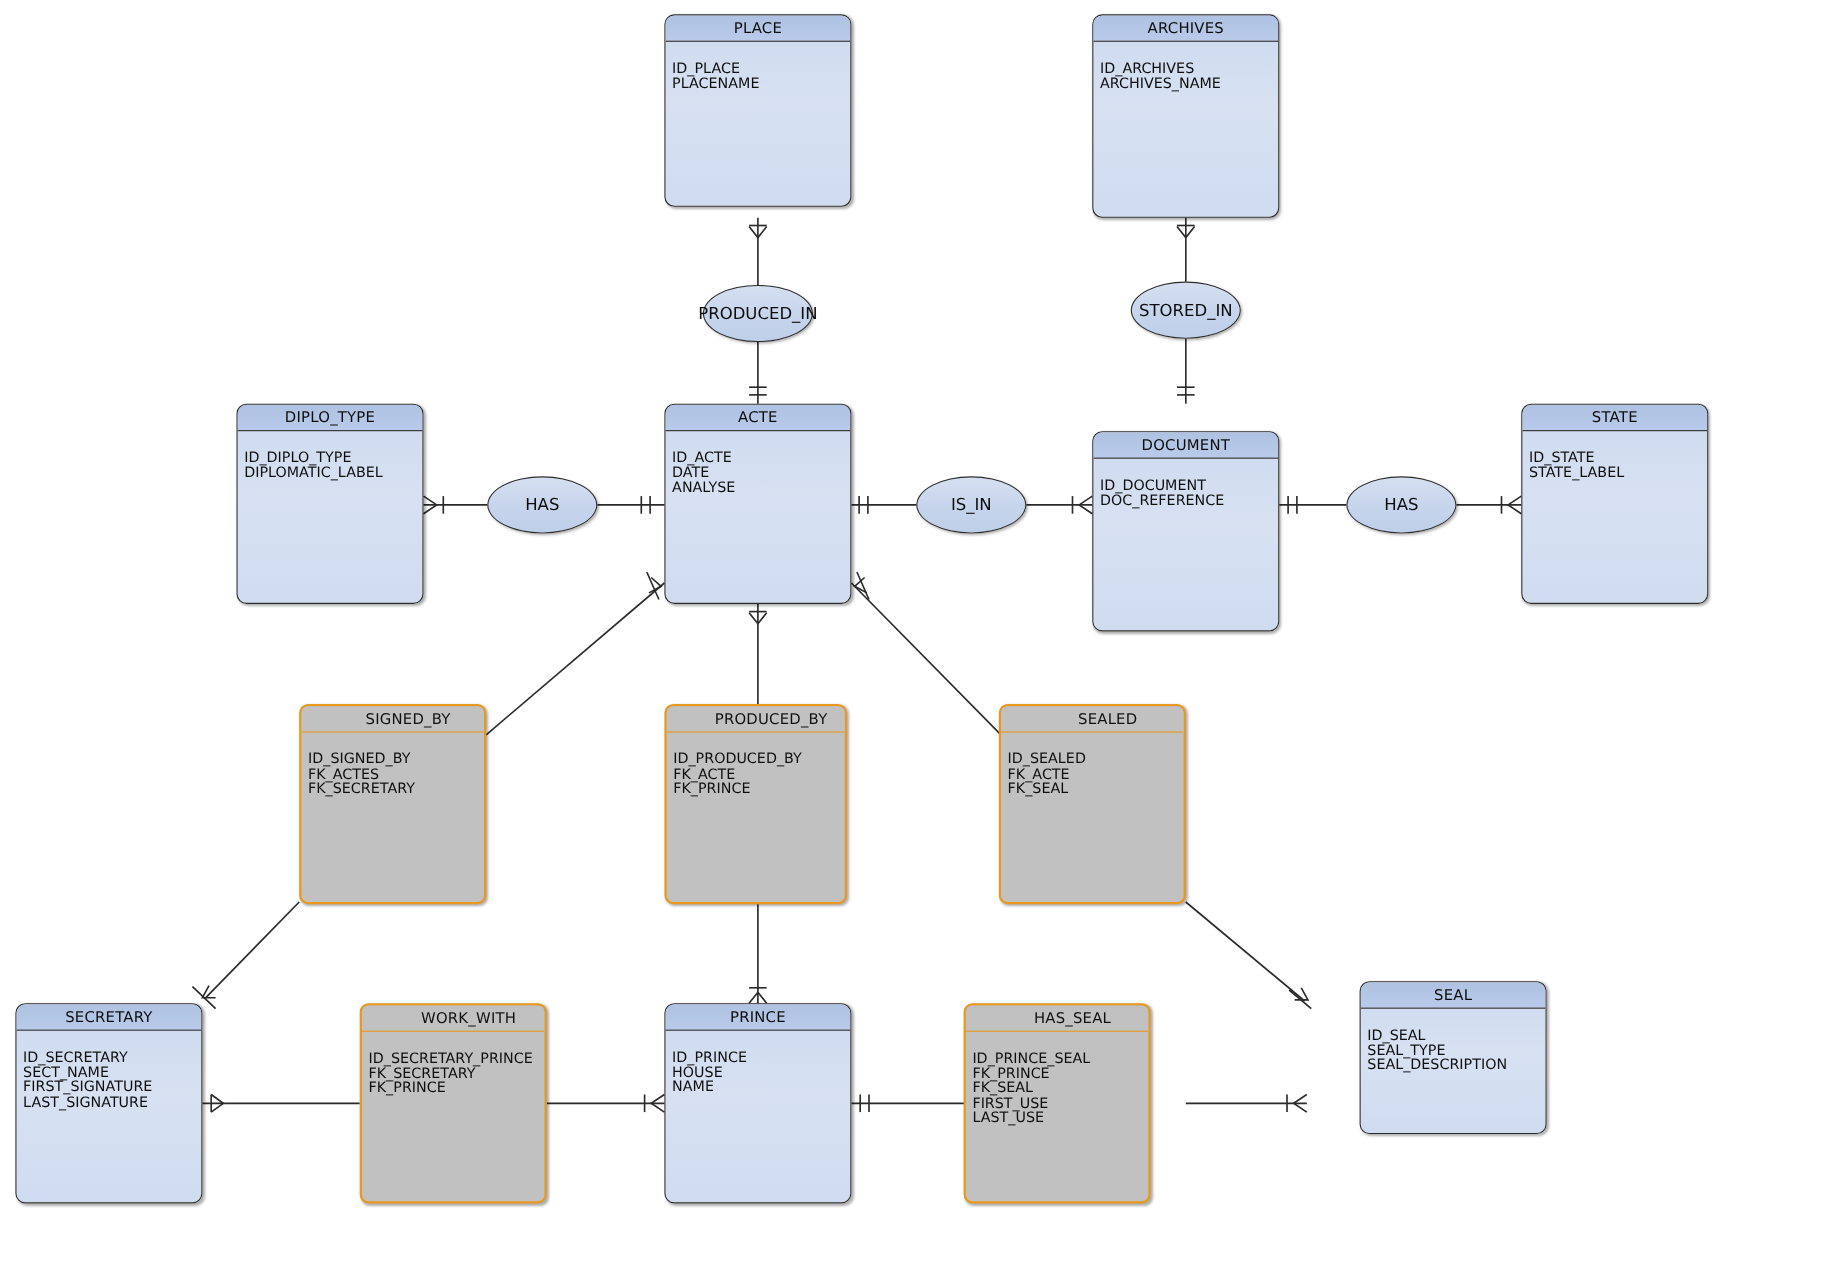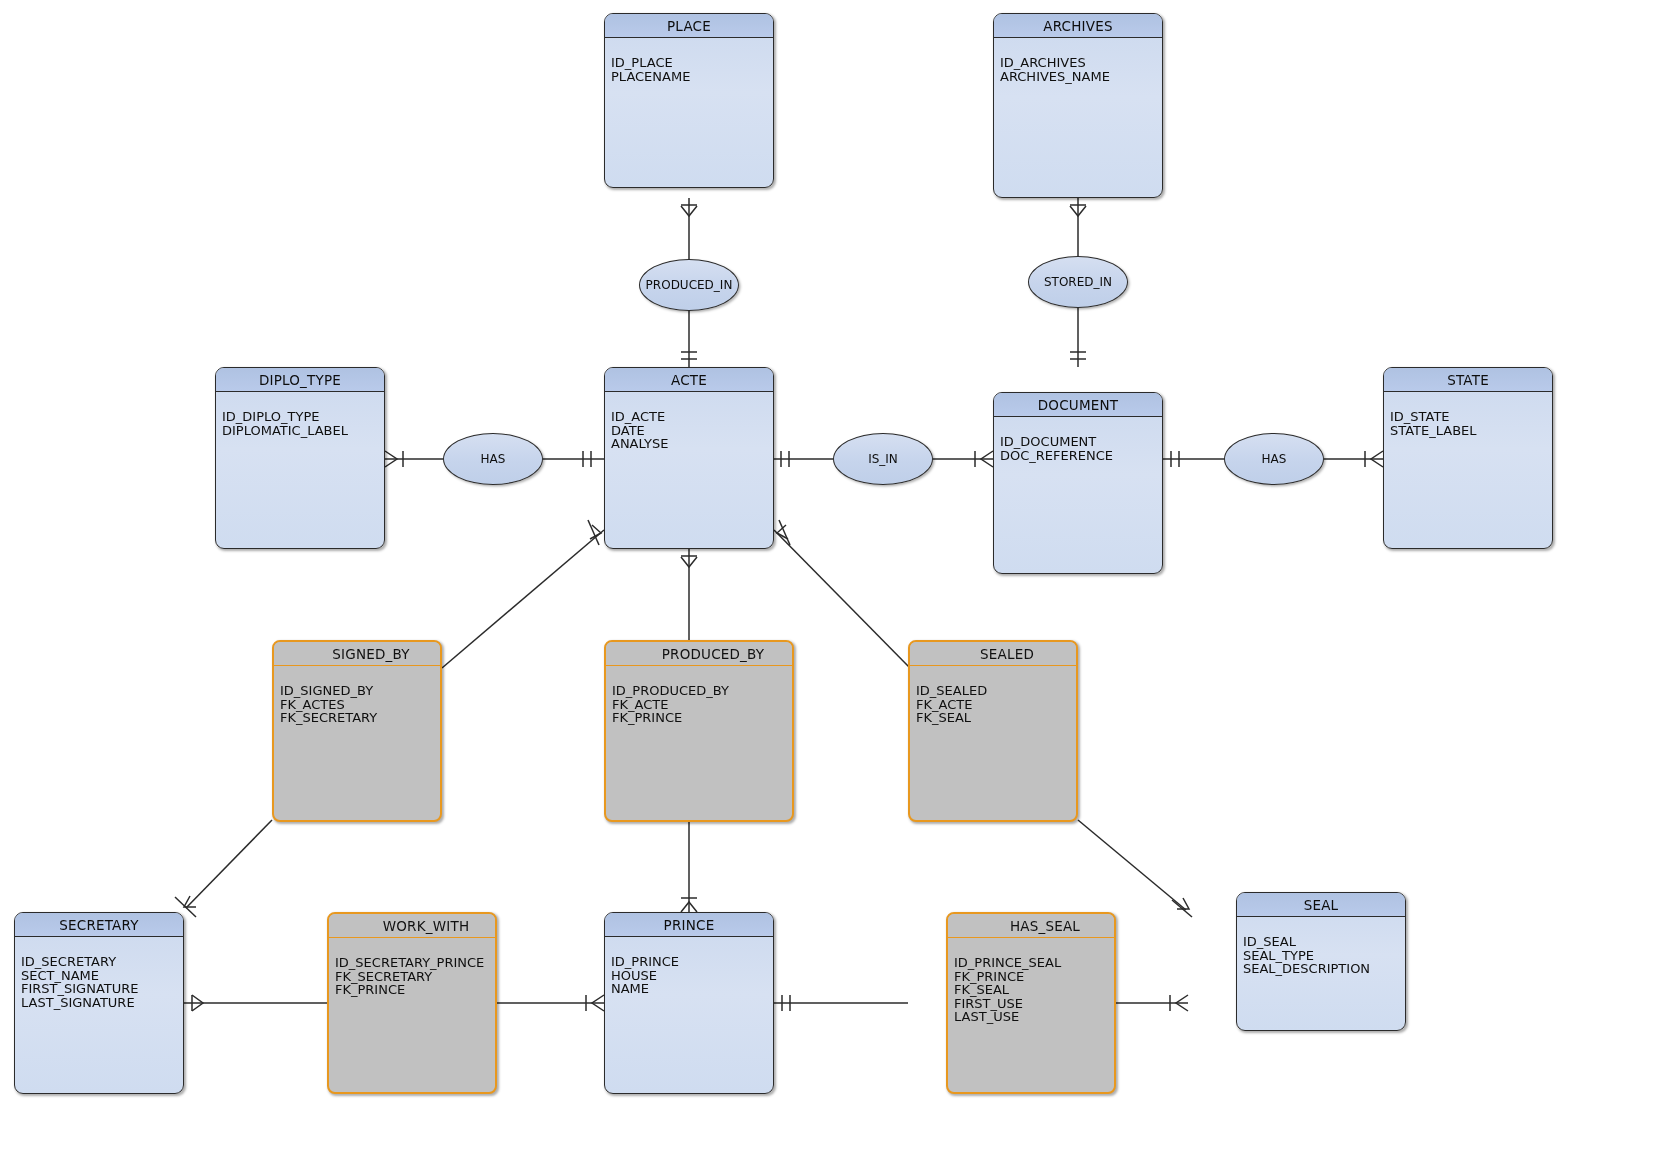--- a/index.html
+++ b/index.html
@@ -71,21 +71,21 @@
   .rel {
     position: absolute;
     box-sizing: border-box;
     border: 1.4px solid #2b2b2b;
     border-radius: 50%;
     background: linear-gradient(to bottom, #d5dff1 0%, #c6d4ec 55%, #bfcfe9 100%);
     box-shadow: 1.5px 1.5px 2.5px rgba(0,0,0,0.3);
     display: flex;
     align-items: center;
     justify-content: center;
-    font-size: 12px;
+    font-size: 15px;
     color: #0d0d0d;
   }
 </style>
 </head>
 <body>
 
 <div id="canvas">
 
   <svg id="edges" viewBox="0 0 1656 1171" xmlns="http://www.w3.org/2000/svg">
     <g stroke="#2b2b2b" stroke-width="1.5" fill="none" stroke-linecap="butt">
@@ -219,21 +219,21 @@
 
   <div class="entity assoc" style="left:272px; top:640px; width:170px; height:182px;">
     <div class="hdr">SIGNED_BY</div>
     <div class="attrs">
       <div>ID_SIGNED_BY</div>
       <div>FK_ACTES</div>
       <div>FK_SECRETARY</div>
     </div>
   </div>
 
-  <div class="entity assoc" style="left:604px; top:640px; width:190px; height:182px;">
+  <div class="entity assoc" style="left:604px; top:640px; width:166px; height:182px;">
     <div class="hdr">PRODUCED_BY</div>
     <div class="attrs">
       <div>ID_PRODUCED_BY</div>
       <div>FK_ACTE</div>
       <div>FK_PRINCE</div>
     </div>
   </div>
 
   <div class="entity assoc" style="left:908px; top:640px; width:170px; height:182px;">
     <div class="hdr">SEALED</div>
@@ -265,21 +265,21 @@
 
   <div class="entity" style="left:604px; top:912px; width:170px; height:182px;">
     <div class="hdr">PRINCE</div>
     <div class="attrs">
       <div>ID_PRINCE</div>
       <div>HOUSE</div>
       <div>NAME</div>
     </div>
   </div>
 
-  <div class="entity assoc" style="left:946px; top:912px; width:170px; height:182px;">
+  <div class="entity assoc" style="left:876px; top:912px; width:170px; height:182px;">
     <div class="hdr">HAS_SEAL</div>
     <div class="attrs">
       <div>ID_PRINCE_SEAL</div>
       <div>FK_PRINCE</div>
       <div>FK_SEAL</div>
       <div>FIRST_USE</div>
       <div>LAST_USE</div>
     </div>
   </div>
 

